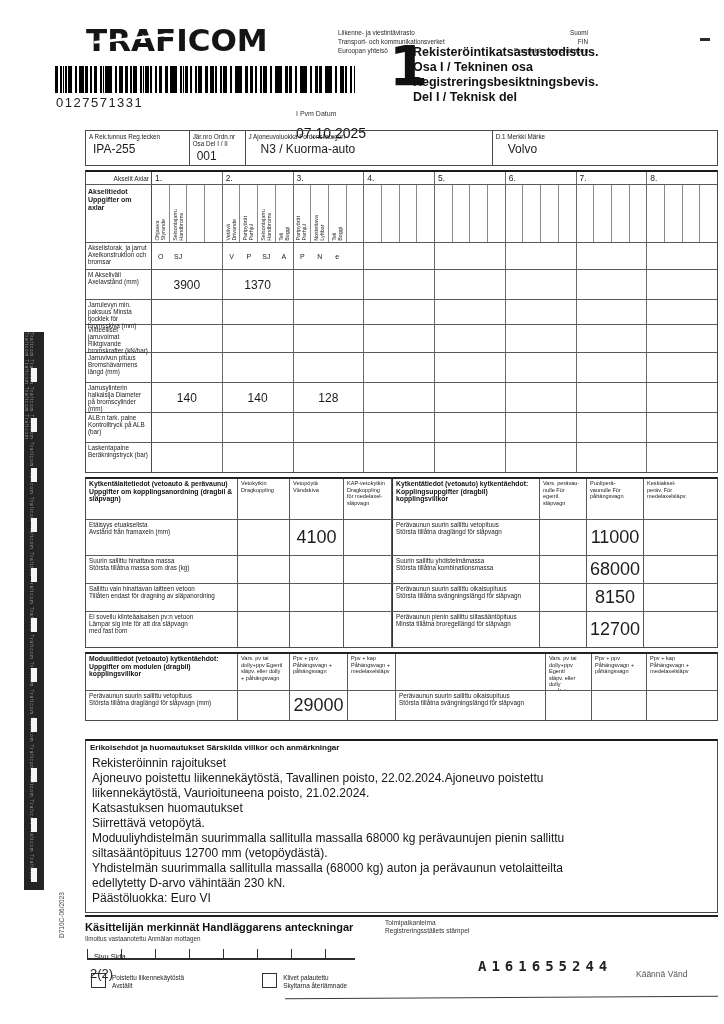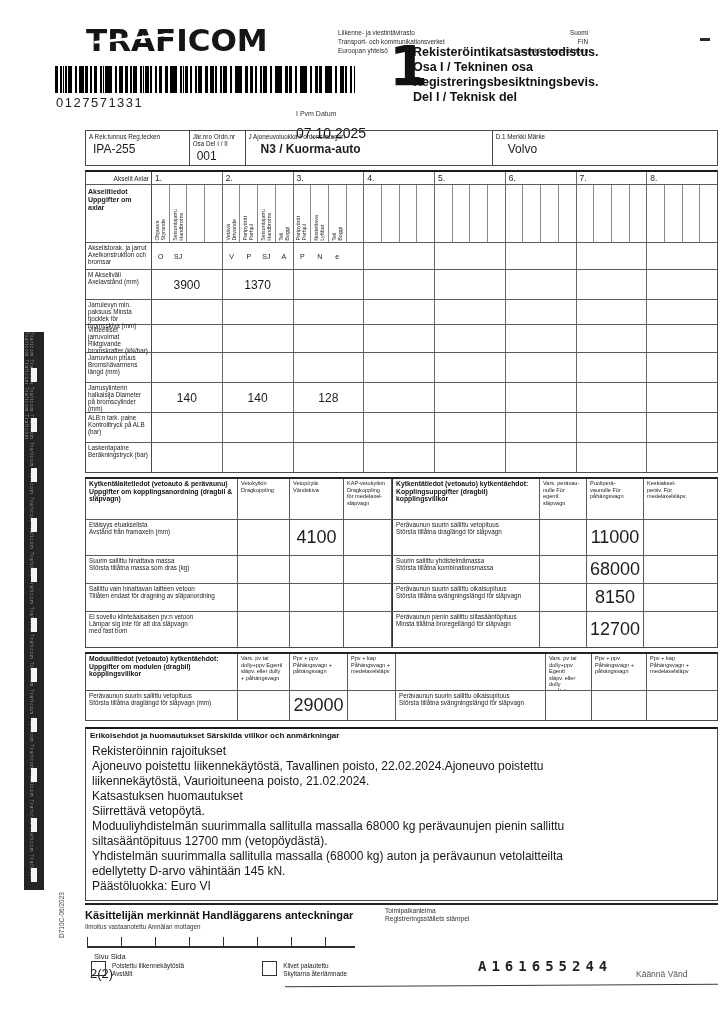--- a/index.html
+++ b/index.html
@@ -54,21 +54,21 @@
   .ctable{display:flex;flex-direction:column;border:1px solid #4a4a4a;border-top:2px solid #222;margin-top:4px;}
   .crow{display:flex;border-top:1px solid #5a5a5a;box-sizing:border-box;}
   .crow:first-child{border-top:none;}
   .ccell{border-right:1px solid #5a5a5a;box-sizing:border-box;padding:1px 3px;overflow:hidden;}
   .ccell:last-child{border-right:none;}
   .ccell.num{display:flex;align-items:center;justify-content:center;font-size:18px;padding:0;}
   .chead{font-size:5.6px;line-height:6.6px;white-space:pre-line;color:#222;}
   .chead-main{font-size:6.8px;line-height:7.6px;font-weight:700;color:#111;}
   .clabel{font-size:6.3px;line-height:7.2px;color:#222;}
   
-  #special{border:1px solid #4a4a4a;border-top:2.5px solid #1a1a1a;margin-top:6px;}
+  #special{border:1px solid #4a4a4a;border-top:2.5px solid #1a1a1a;margin-top:18px;}
   #special-hdr{font-size:8px;font-weight:700;padding:2px 4px;color:#111;}
   #special-body{padding:2px 6px 6px 6px;font-size:12px;line-height:15px;color:#161616;}
   
   #handler{border-top:2px solid #222;margin-top:2px;position:relative;height:86px;}
   #handler-hdr{font-size:11px;font-weight:700;color:#111;display:inline-block;padding-top:1px;}
   #handler-sub{font-size:6.3px;color:#333;}
   #stamp-lbl{position:absolute;left:300px;top:2px;font-size:6.6px;line-height:8px;color:#333;white-space:pre-line;}
   #tick-ruler{position:absolute;left:2px;top:32px;width:268px;height:9px;
     border-bottom:2px solid #2f2f2f;
     background:repeating-linear-gradient(90deg,#2f2f2f 0 1px,transparent 1px 34px);}
@@ -132,21 +132,21 @@
       <div class="tiny">A Rek.tunnus Reg.tecken</div>
       <div class="cellval">IPA-255</div>
     </div>
     <div class="idc" style="width:56px;">
       <div class="tiny">Jär.nro Ordn.nr
 Osa Del I / II</div>
       <div class="cellval">001</div>
     </div>
     <div class="idc" style="width:248px;">
       <div class="tiny">J Ajoneuvoluokka Fordonskategori</div>
-      <div class="cellval" style="padding-left:12px;font-weight:bold;">N3 / Kuorma-auto</div>
+      <div class="cellval" style="padding-left:12px;">N3 / Kuorma-auto</div>
     </div>
     <div class="idc" style="width:225px;">
       <div class="tiny">D.1 Merkki Märke</div>
       <div class="cellval" style="padding-left:12px;">Volvo</div>
     </div>
   </div>
 
   <div id="axle-table">
       <div class="arow" style="height: 12px;">
         <div class="acell-l" style="font-size: 6.5px; text-align: right; padding-top: 3px;">Akselit Axlar</div>
@@ -529,21 +529,21 @@
     <div id="special-hdr">Erikoisehdot ja huomautukset Särskilda villkor och anmärkningar</div>
     <div id="special-body">
         <div>Rekisteröinnin rajoitukset</div>
         <div>Ajoneuvo poistettu liikennekäytöstä, Tavallinen poisto, 22.02.2024.Ajoneuvo poistettu</div>
         <div>liikennekäytöstä, Vaurioituneena poisto, 21.02.2024.</div>
         <div>Katsastuksen huomautukset</div>
         <div>Siirrettävä vetopöytä.</div>
         <div>Moduuliyhdistelmän suurimmalla sallitulla massalla 68000 kg perävaunujen pienin sallittu</div>
         <div>siltasääntöpituus 12700 mm (vetopöydästä).</div>
         <div>Yhdistelmän suurimmalla sallitulla massalla (68000 kg) auton ja perävaunun vetolaitteilta</div>
-        <div>edellytetty D-arvo vähintään 145 kN.</div>
+        <div>edellytetty D-arvo vähintään 230 kN.</div>
         <div>Päästöluokka: Euro VI</div>
       </div>
   </div>
 
   <div id="handler">
     <span id="handler-hdr">Käsittelijän merkinnät Handläggarens anteckningar</span>
     <div id="handler-sub">Ilmoitus vastaanotettu Anmälan mottagen</div>
     <div id="stamp-lbl">Toimipaikanleima
 Registreringsställets stämpel</div>
     <div id="tick-ruler"></div>

